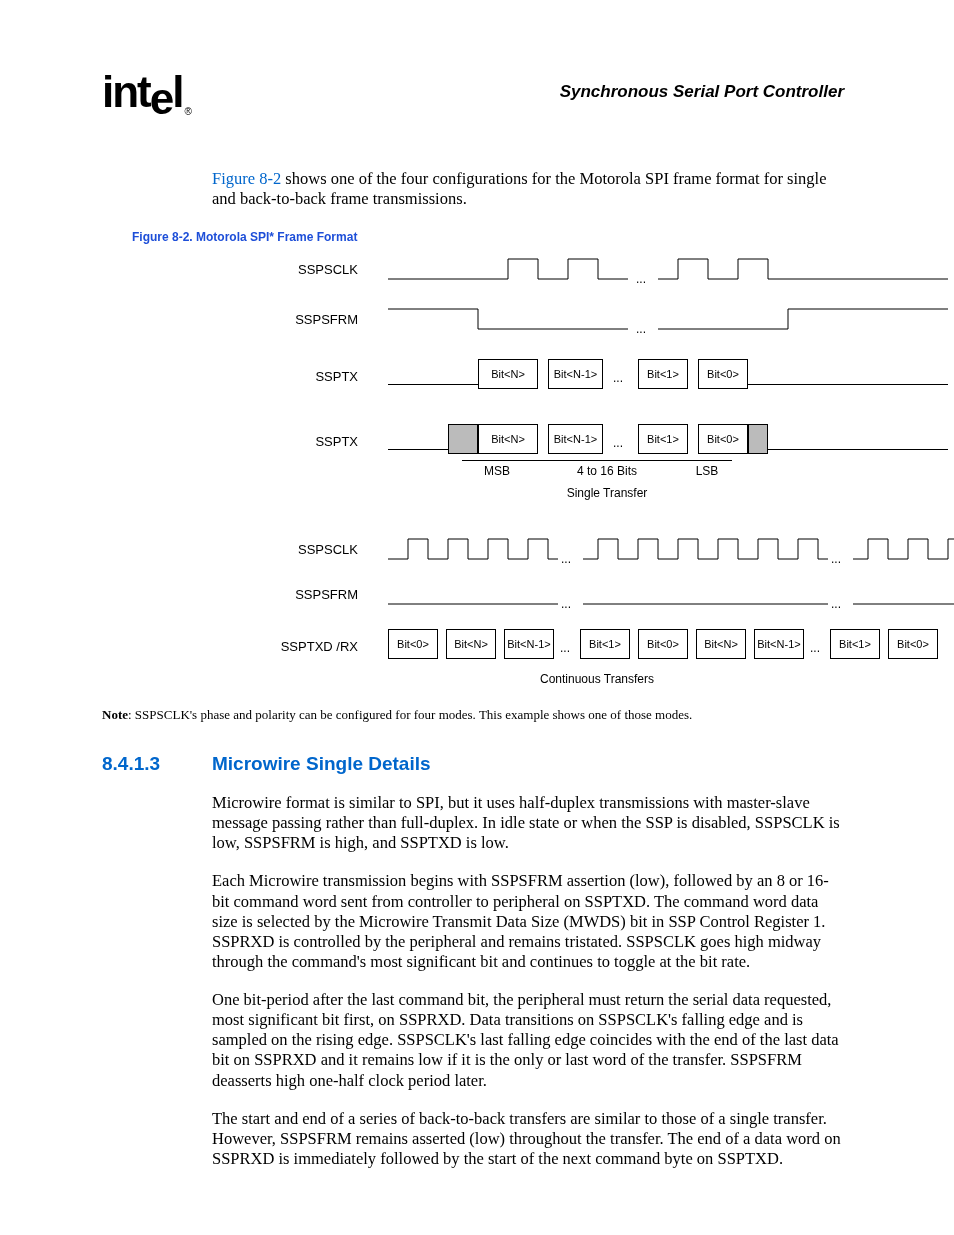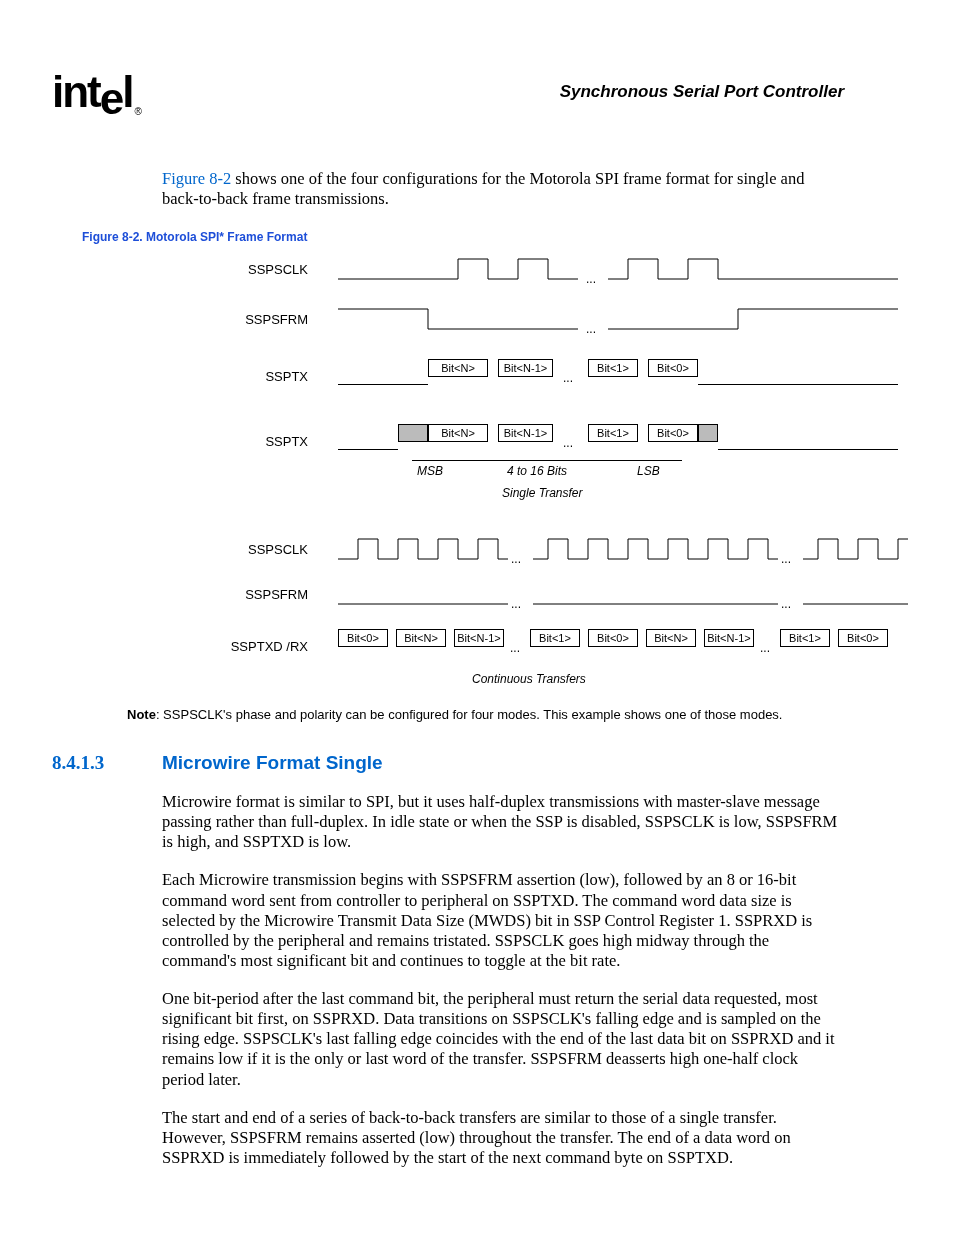--- a/index.html
+++ b/index.html
@@ -10,21 +10,21 @@
     height: 1235px;
     background: #fff;
     font-family: "Times New Roman", Times, serif;
     color: #000;
   }
   .page {
     position: relative;
     width: 954px;
     height: 1235px;
     box-sizing: border-box;
-    padding: 70px 110px 60px 52px;
+    padding: 70px 110px 60px 102px;
   }
   .header {
     display: flex;
     justify-content: space-between;
     align-items: flex-start;
     margin-bottom: 50px;
   }
   .logo {
     font-family: Arial, Helvetica, sans-serif;
     font-weight: 900;
@@ -98,60 +98,59 @@
   svg { display: block; }
   .bit-row {
     position: absolute;
     left: 240px;
     top: 0;
     height: 30px;
   }
   .bit-cell {
     position: absolute;
     top: 0;
-    height: 18px;
+    height: 30px;
     border: 1px solid #000;
     box-sizing: border-box;
     font-size: 11px;
     text-align: center;
     line-height: 1.1;
     display: flex;
     align-items: center;
     justify-content: center;
     background: #fff;
   }
   .bit-cell.gray { background: #bbb; }
   .line-h {
     position: absolute;
     border-top: 1px solid #000;
     height: 0;
   }
   .dots { position: absolute; font-size: 12px; }
   .sub-label {
     position: absolute;
     font-size: 12px;
-    font-style: italic;
+    text-align: center;
   }
   .note-text {
-    font-family: Liberation Sans, sans-serif;
+    font-family: Liberation Serif, serif;
     font-size: 13px;
-    margin-left: 75px;
     margin-right: 0;
     margin-bottom: 30px;
   }
   .note-text b { font-weight: bold; }
   .section-heading {
     display: flex;
     font-family: Arial, Helvetica, sans-serif;
     font-weight: bold;
     color: #0066cc;
     font-size: 19px;
     margin-bottom: 18px;
   }
-  .section-num { width: 110px; margin-left: 0; font-family: Liberation Serif, serif; }
+  .section-num { width: 110px; margin-left: 0; }
   .body-para {
     margin-left: 110px;
     font-size: 16.5px;
     line-height: 1.22;
     margin-bottom: 18px;
     text-align: left;
   }
   .footer {
     position: absolute;
     bottom: 45px;
@@ -285,21 +284,21 @@
 
     <div class="sub-label" style="left:390px; top:418px; width:150px;">Continuous Transfers</div>
   </div>
 
   <p class="note-text">
     <b>Note</b><span>: SSPSCLK's phase and polarity can be configured for four modes. This example shows one of those modes.</span>
   </p>
 
   <div class="section-heading">
     <span class="section-num">8.4.1.3</span>
-    <span>Microwire Format Single</span>
+    <span>Microwire Single Details</span>
   </div>
 
   <p class="body-para">Microwire format is similar to SPI, but it uses half-duplex transmissions with master-slave message passing rather than full-duplex. In idle state or when the SSP is disabled, SSPSCLK is low, SSPSFRM is high, and SSPTXD is low.</p>
   <p class="body-para">Each Microwire transmission begins with SSPSFRM assertion (low), followed by an 8 or 16-bit command word sent from controller to peripheral on SSPTXD. The command word data size is selected by the Microwire Transmit Data Size (MWDS) bit in SSP Control Register 1. SSPRXD is controlled by the peripheral and remains tristated. SSPSCLK goes high midway through the command's most significant bit and continues to toggle at the bit rate.</p>
   <p class="body-para">One bit-period after the last command bit, the peripheral must return the serial data requested, most significant bit first, on SSPRXD. Data transitions on SSPSCLK's falling edge and is sampled on the rising edge. SSPSCLK's last falling edge coincides with the end of the last data bit on SSPRXD and it remains low if it is the only or last word of the transfer. SSPSFRM deasserts high one-half clock period later.</p>
   <p class="body-para">The start and end of a series of back-to-back transfers are similar to those of a single transfer. However, SSPSFRM remains asserted (low) throughout the transfer. The end of a data word on SSPRXD is immediately followed by the start of the next command byte on SSPTXD.</p>
 
 
 </div>
 

